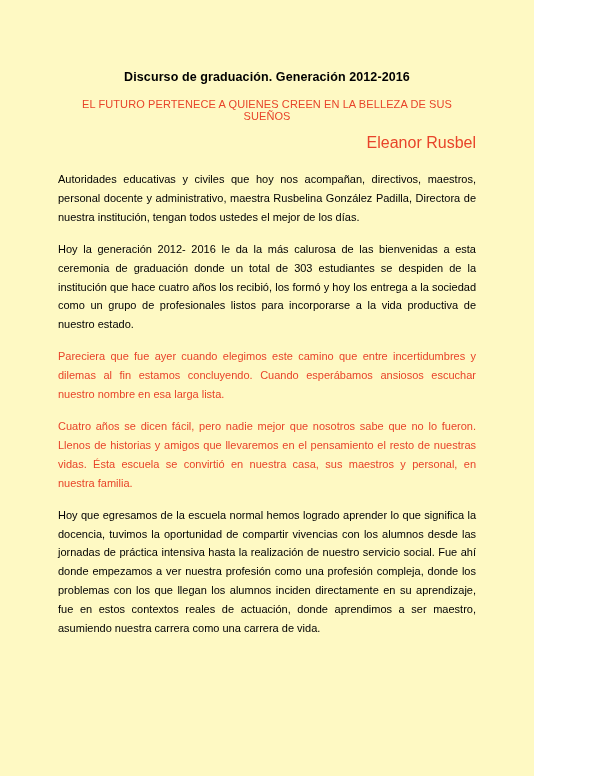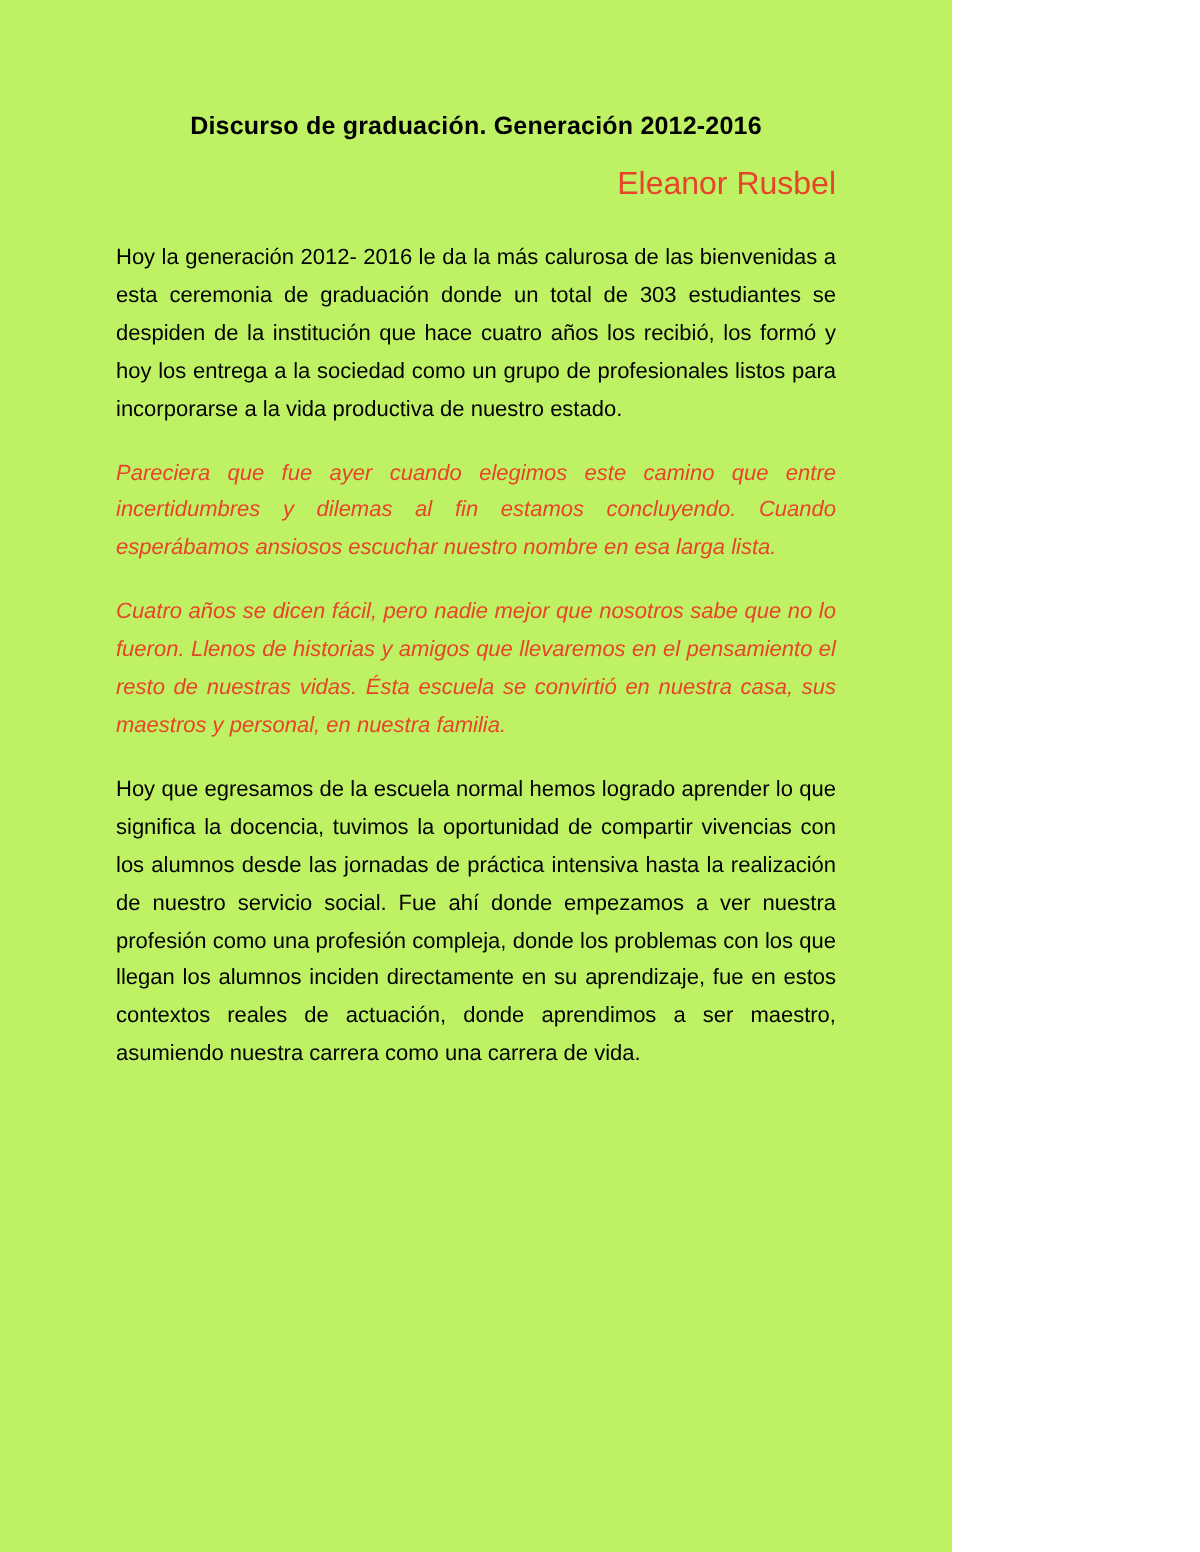--- a/index.html
+++ b/index.html
@@ -9,24 +9,24 @@
   }
   body {
     width: 600px;
     height: 776px;
     font-family: "Liberation Sans", sans-serif;
     color: #000000;
     overflow: hidden;
   }
   .page {
     box-sizing: border-box;
-    width: 476px;
+    width: 534px;
     height: 776px;
-    padding: 56px 58px 0 58px;
-    background: #bef264;
+    padding: 70px 58px 0 58px;
+    background: #fef9c3;
   }
   .doc-title {
     font-size: 12.5px;
     font-weight: bold;
     text-align: center;
     color: #000000;
     margin: 0 0 14px 0;
     letter-spacing: 0.1px;
   }
   .doc-subtitle {
@@ -44,33 +44,34 @@
   }
   p.para {
     font-size: 11px;
     line-height: 1.72;
     text-align: justify;
     margin: 0 0 13px 0;
     color: #000000;
   }
   p.para.red {
     color: #e8442a;
-    font-style: italic;
   }
 </style>
 </head>
 <body>
 
 <div class="page">
 
   <h1 class="doc-title">Discurso de graduación. Generación 2012-2016</h1>
 
+  <div class="doc-subtitle">EL FUTURO PERTENECE A QUIENES CREEN EN LA BELLEZA DE SUS SUEÑOS</div>
 
   <div class="doc-author">Eleanor Rusbel</div>
 
   <div class="doc-body">
+    <p class="para">Autoridades educativas y civiles que hoy nos acompañan, directivos, maestros, personal docente y administrativo, maestra Rusbelina González Padilla, Directora de nuestra institución, tengan todos ustedes el mejor de los días.</p>
     <p class="para">Hoy la generación 2012- 2016 le da la más calurosa de las bienvenidas a esta ceremonia de graduación donde  un total de 303 estudiantes se despiden de la institución que hace cuatro años los recibió,  los formó y hoy los entrega a la sociedad como un grupo de profesionales listos para incorporarse a la vida productiva de nuestro estado.</p>
     <p class="para red">Pareciera que fue ayer cuando elegimos este camino que entre incertidumbres y dilemas al fin estamos concluyendo. Cuando esperábamos ansiosos escuchar nuestro nombre en esa larga lista.</p>
     <p class="para red">Cuatro años se dicen fácil, pero nadie mejor que nosotros sabe que no lo fueron. Llenos de historias y amigos que llevaremos en el pensamiento el resto de nuestras vidas. Ésta escuela se convirtió en nuestra casa, sus maestros y personal, en nuestra familia.</p>
     <p class="para">Hoy que egresamos de la escuela normal hemos logrado aprender lo que significa la docencia, tuvimos la oportunidad de compartir vivencias con los alumnos desde las jornadas de práctica intensiva hasta la realización de nuestro servicio social. Fue ahí donde empezamos a ver nuestra profesión como una profesión compleja, donde los problemas con los que llegan los alumnos inciden directamente en su aprendizaje, fue en estos contextos  reales de actuación, donde aprendimos a ser maestro, asumiendo nuestra carrera como una carrera de vida.</p>
   </div>
 
 </div>
 
 </body></html>

